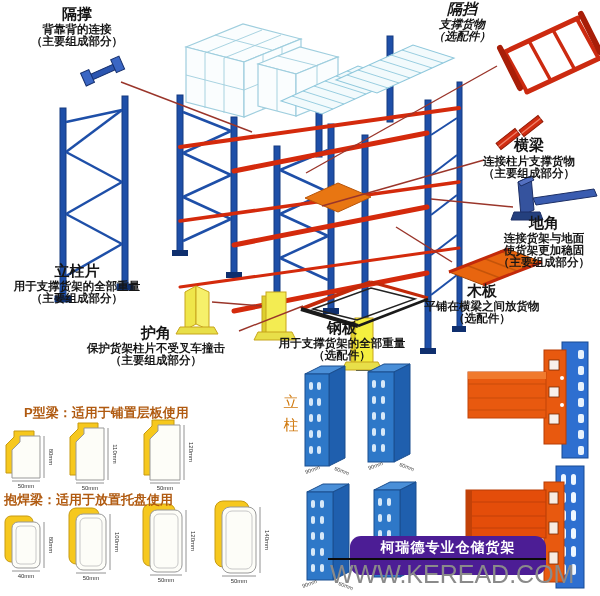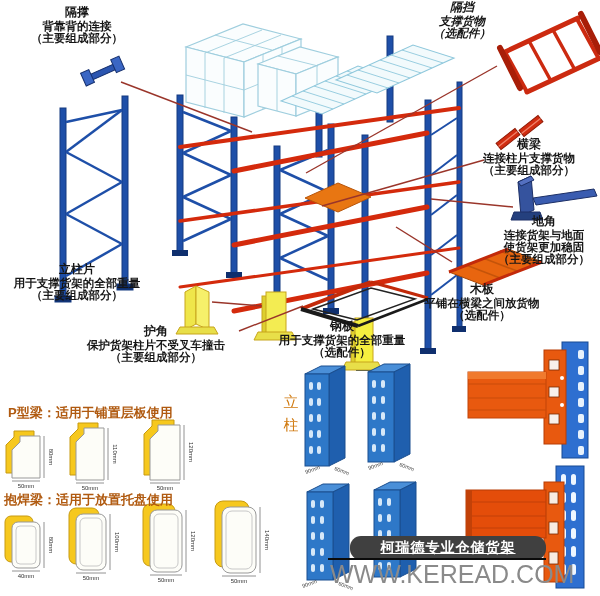--- a/index.html
+++ b/index.html
@@ -1,27 +1,27 @@
 <!DOCTYPE html>
 <html><head>
 <meta charset="utf-8">
 <style>
   html,body{margin:0;padding:0;background:#fff;}
   #stage{position:relative;width:600px;height:596px;background:#ffffff;overflow:hidden;
          font-family:"Liberation Sans","DejaVu Sans",sans-serif;}
   #art{position:absolute;left:0;top:0;}
   .lbl{position:absolute;text-align:center;color:#151515;line-height:1.06;}
-  .lbl .t{font-weight:bold;font-size:12px;display:block;margin-bottom:1px;}
+  .lbl .t{font-weight:bold;font-size:15px;display:block;margin-bottom:1px;}
   .lbl .l{font-weight:600;font-size:11.5px;display:block;}
   .heading{position:absolute;font-weight:bold;font-size:13px;color:#b05a10;white-space:nowrap;}
   .vlabel{position:absolute;font-weight:normal;font-size:15px;color:#d07a10;width:16px;
           word-break:break-all;line-height:1.5;text-align:center;}
-  .wm-band{position:absolute;left:350px;top:536px;width:196px;height:24px;background:#404040;
+  .wm-band{position:absolute;left:350px;top:536px;width:196px;height:39px;background:#4c1d95;
            border-radius:11px;color:#ffffff;font-weight:bold;font-size:14px;line-height:22px;
-           text-align:center;letter-spacing:1px;text-decoration:underline;}
+           text-align:center;letter-spacing:1px;}
   .wm-line{position:absolute;left:328px;top:558px;width:218px;height:2px;background:#0b0b0b;}
   .wm-url{position:absolute;left:330px;top:560px;width:220px;font-size:25px;color:#8a8a8a;
           text-align:right;white-space:nowrap;}
 </style>
 </head>
 <body>
 
 <div id="stage">
 
 <svg id="art" width="600" height="596" viewBox="0 0 600 596">
@@ -475,21 +475,21 @@
   <span class="l">用于支撑货架的全部重量</span>
   <span class="l">（主要组成部分）</span>
 </div>
 
 <div class="lbl" style="left:76px;top:325px;width:160px;">
   <span class="t">护角</span>
   <span class="l">保护货架柱片不受叉车撞击</span>
   <span class="l">（主要组成部分）</span>
 </div>
 
-<div class="heading" style="left:8px;top:404px;">P型梁：适用于铺置层板使用</div>
+<div class="heading" style="left:24px;top:404px;">P型梁：适用于铺置层板使用</div>
 <div class="heading" style="left:4px;top:491px;">抱焊梁：适用于放置托盘使用</div>
 <div class="vlabel" style="left:283px;top:391px;">立柱</div>
 
 <div class="wm-band">柯瑞德专业仓储货架</div>
 <div class="wm-line"></div>
 <div class="wm-url">WWW.KEREAD.COM</div>
 
 </div>
 
 </body></html>

